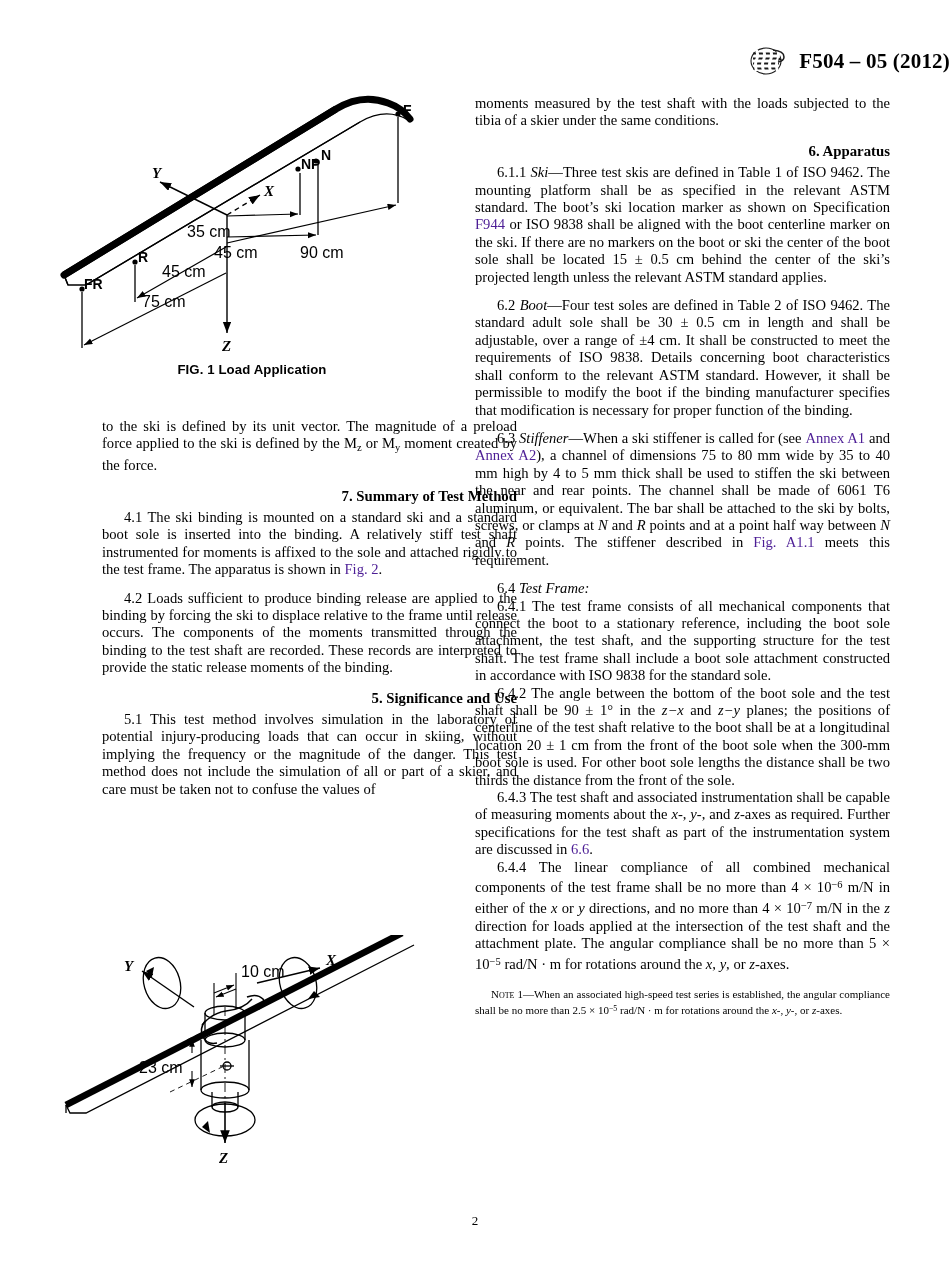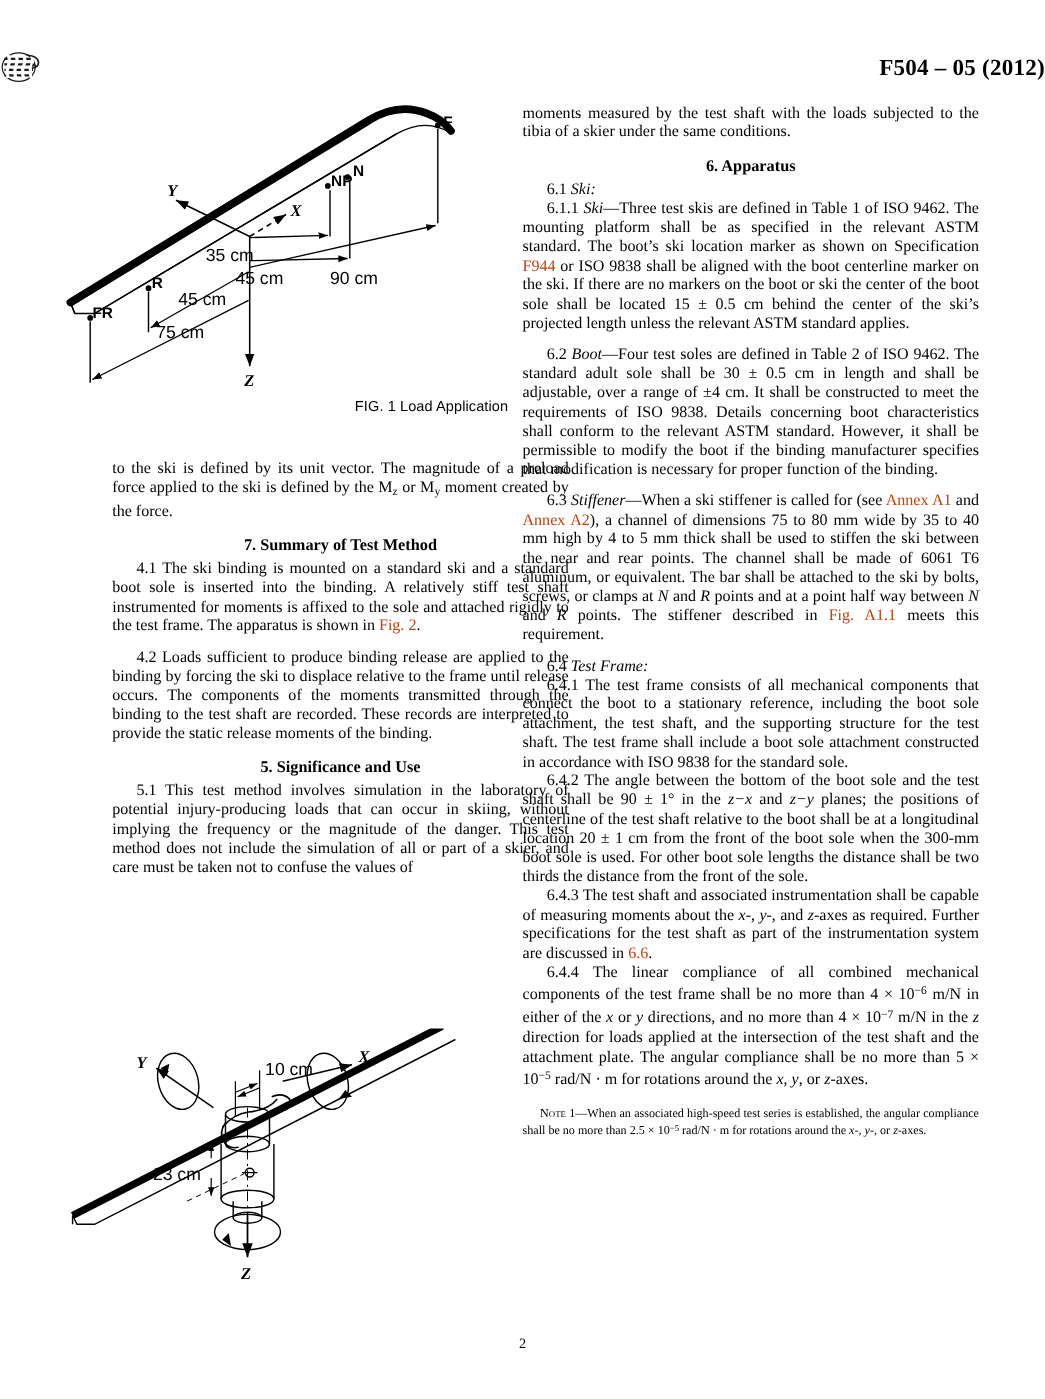--- a/index.html
+++ b/index.html
@@ -22,21 +22,21 @@
     box-sizing: border-box;
   }
 
   
   .header {
     position: absolute;
     top: 46px;
     left: 0;
     width: 950px;
     display: flex;
-    justify-content: space-between;
+    justify-content: flex-end;
     align-items: center;
     gap: 12px;
   }
   .astm-logo {
     width: 38px;
     height: 30px;
     display: block;
   }
   .header-title {
     font-family: "Liberation Serif", "DejaVu Serif", serif;
@@ -67,25 +67,25 @@
   }
   p.body {
     text-indent: 22px;
   }
   p.noindent { text-indent: 0; }
 
   h2.section {
     font-size: 14.8px;
     font-weight: bold;
     margin: 13px 0 4px 0;
-    text-align: center;
+    text-align: right;
     text-indent: 0;
   }
   .ital { font-style: italic; }
-  .red  { color: #c2410c; }
+  .red  { color: #4c1d95; font-family: Liberation Serif, serif; }
   .sub  { font-size: 0.72em; vertical-align: -0.32em; }
   .sup  { font-size: 0.72em; vertical-align: 0.42em; }
   .smallcaps {
     font-variant: small-caps;
   }
   .note {
     font-size: 11px;
     line-height: 14.6px;
     text-indent: 16px;
     margin-top: 14px;
@@ -93,23 +93,23 @@
   .gap-sm { height: 11px; }
 
   
   .figure {
     position: absolute;
     left: 42px;
   }
   #figure1 { top: 95px;  width: 420px; }
   #figure2 { top: 935px; width: 420px; }
   .fig-caption {
-    text-align: right;
+    text-align: center;
     font-family: "Liberation Sans", "DejaVu Sans", sans-serif;
-    font-weight: normal;
+    font-weight: bold;
     font-size: 13.2px;
     margin-top: 2px;
     letter-spacing: 0.1px;
   }
   svg { display: block; }
   .fig-label {
     font-family: "Liberation Sans", "DejaVu Sans", sans-serif;
     font-size: 14px;
     font-weight: bold;
   }
@@ -307,21 +307,20 @@
 
     <p class="body">5.1  This test method involves simulation in the laboratory of potential injury-producing loads that can occur in skiing, without implying the frequency or the magnitude of the danger. This test method does not include the simulation of all or part of a skier, and care must be taken not to confuse the values of</p>
   </div>
 
   <div class="col col-right">
 
     <p class="noindent">moments measured by the test shaft with the loads subjected to the tibia of a skier under the same conditions.</p>
 
     <h2 class="section">6.  Apparatus</h2>
 
-    <p class="body"><span>6.1  </span><span class="ital">Ski:</span></p>
 
     <p class="body"><span>6.1.1  </span><span class="ital">Ski</span><span>—Three test skis are defined in Table 1 of ISO 9462. The mounting platform shall be as specified in the relevant ASTM standard. The boot’s ski location marker as shown on Specification </span><span class="red">F944</span><span> or ISO 9838 shall be aligned with the boot centerline marker on the ski. If there are no markers on the boot or ski the center of the boot sole shall be located 15 ± 0.5 cm behind the center of the ski’s projected length unless the relevant ASTM standard applies.</span></p>
 
     <div class="gap-sm"></div>
     <p class="body"><span>6.2  </span><span class="ital">Boot</span><span>—Four test soles are defined in Table 2 of ISO 9462. The standard adult sole shall be 30 ± 0.5 cm in length and shall be adjustable, over a range of ±4 cm. It shall be constructed to meet the requirements of ISO 9838. Details concerning boot characteristics shall conform to the relevant ASTM standard. However, it shall be permissible to modify the boot if the binding manufacturer specifies that modification is necessary for proper function of the binding.</span></p>
 
     <div class="gap-sm"></div>
     <p class="body"><span>6.3  </span><span class="ital">Stiffener</span><span>—When a ski stiffener is called for (see </span><span class="red">Annex A1</span><span> and </span><span class="red">Annex A2</span><span>), a channel of dimensions 75 to 80 mm wide by 35 to 40 mm high by 4 to 5 mm thick shall be used to stiffen the ski between the near and rear points. The channel shall be made of 6061 T6 aluminum, or equivalent. The bar shall be attached to the ski by bolts, screws, or clamps at </span><span class="ital">N</span><span> and </span><span class="ital">R</span><span> points and at a point half way between </span><span class="ital">N</span><span> and </span><span class="ital">R</span><span> points. The stiffener described in </span><span class="red">Fig. A1.1</span><span> meets this requirement.</span></p>
 
     <div class="gap-sm"></div>

